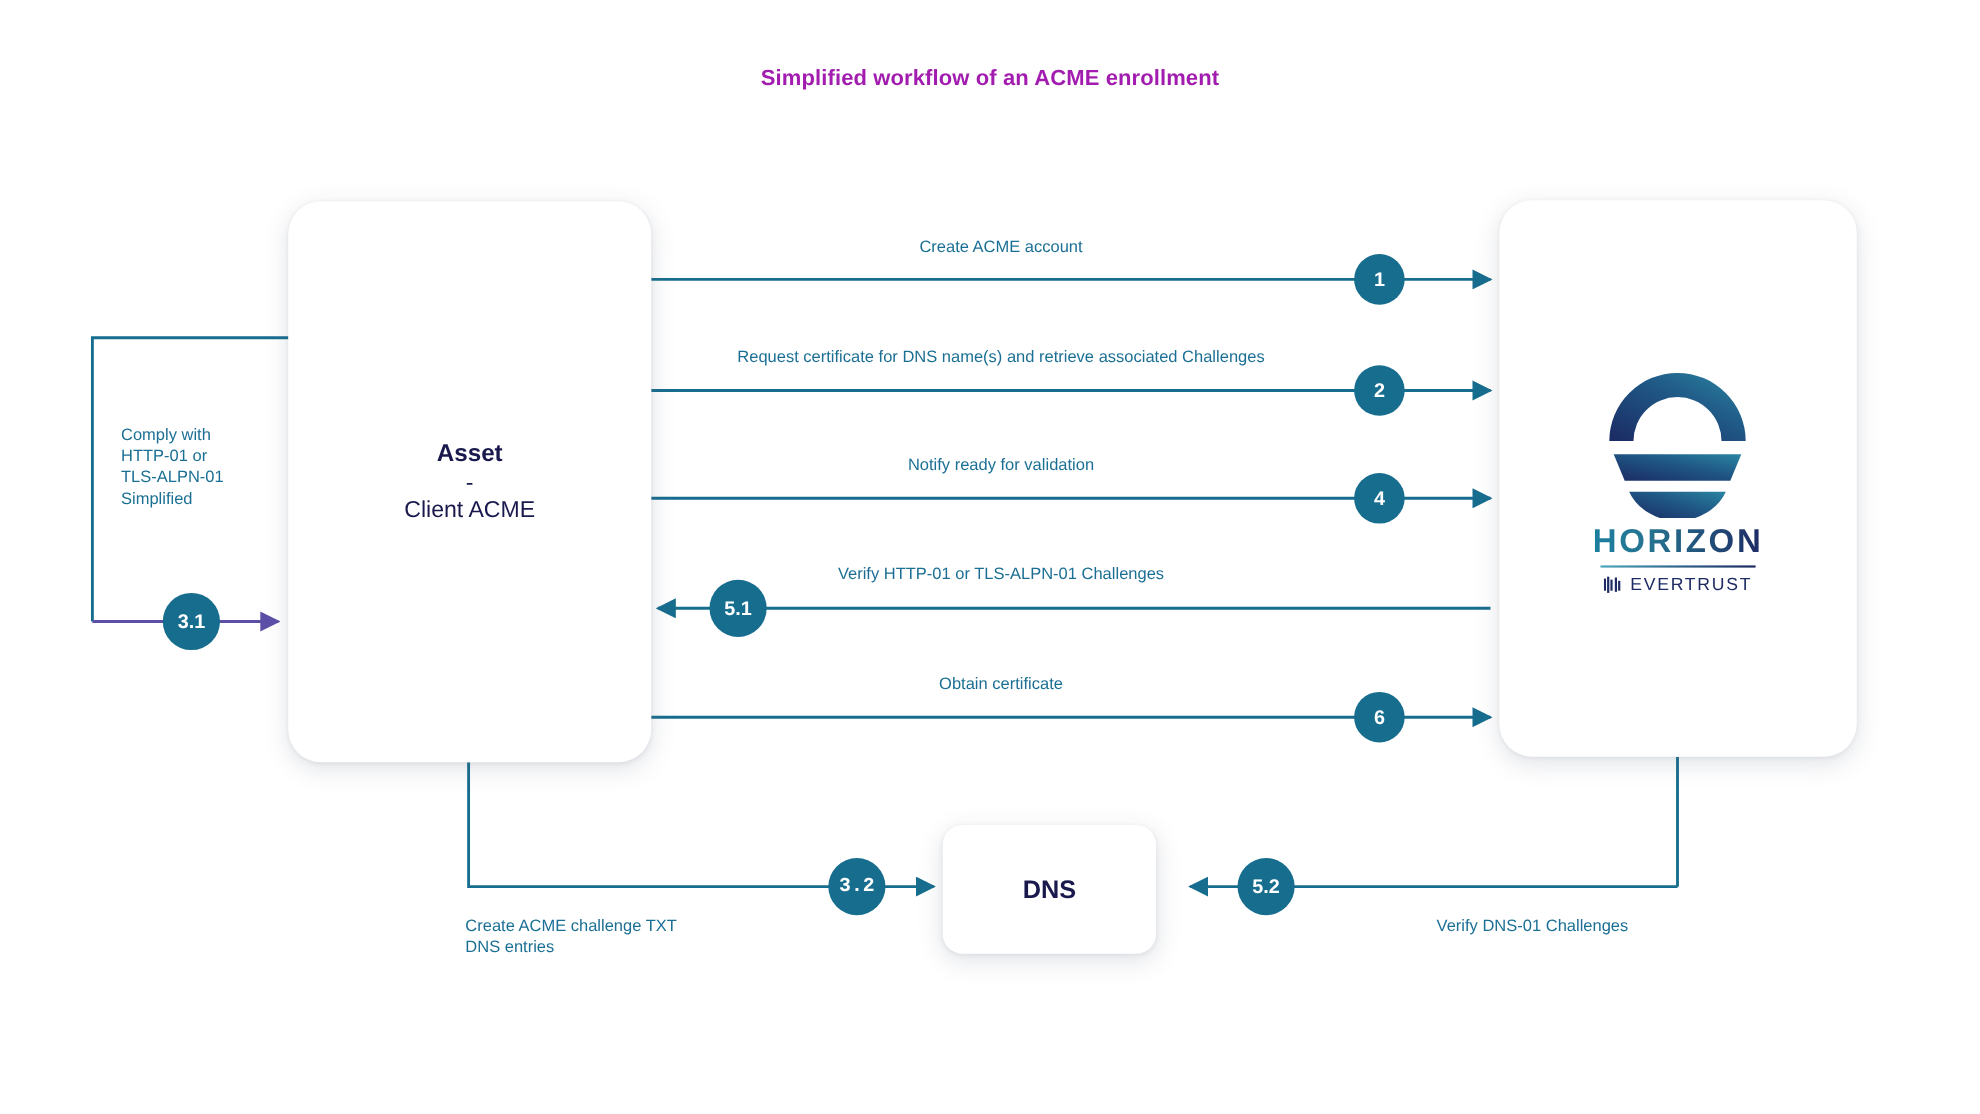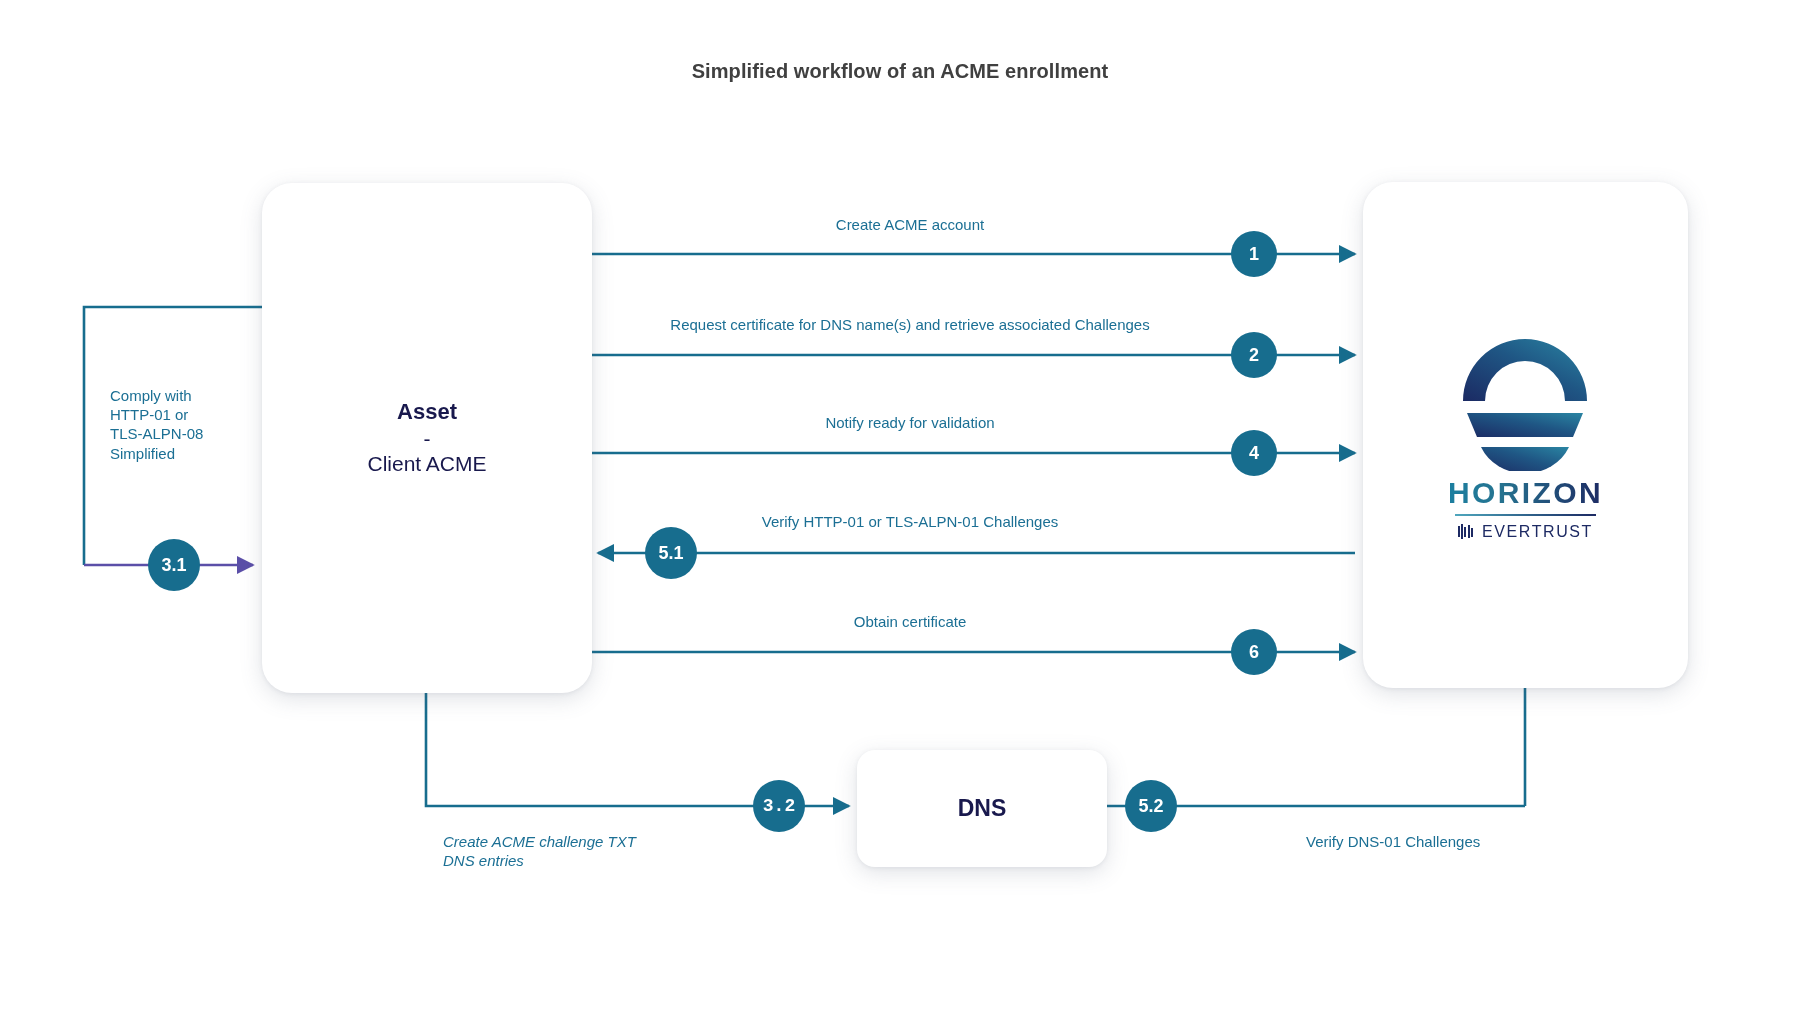--- a/index.html
+++ b/index.html
@@ -22,21 +22,21 @@
 
   
   .diagram-title {
     position: absolute;
     left: 0;
     top: 60px;
     width: 1800px;
     text-align: center;
     font-size: 20px;
     font-weight: bold;
-    color: #404040;
+    color: #a21caf;
     letter-spacing: 0.1px;
   }
 
   
   .node-card {
     position: absolute;
     background: #ffffff;
     border-radius: 30px;
     box-shadow: 0 6px 22px rgba(90, 100, 120, 0.18),
                 0 1px 4px rgba(90, 100, 120, 0.10);
@@ -54,21 +54,21 @@
   }
   #horizon-node {
     left: 1363px;
     top: 182px;
     width: 325px;
     height: 506px;
   }
   #dns-node {
     left: 857px;
     top: 750px;
-    width: 250px;
+    width: 194px;
     height: 117px;
     border-radius: 18px;
   }
 
   .node-title {
     font-size: 22px;
     font-weight: bold;
     color: #19194d;
     line-height: 1.35;
   }
@@ -251,25 +251,25 @@
 
   <div class="edge-label center" style="left:910px; top:413px;">Notify ready for validation</div>
 
   <div class="edge-label center" style="left:910px; top:512px;">Verify HTTP-01 or TLS-ALPN-01 Challenges</div>
 
   <div class="edge-label center" style="left:910px; top:612px;">Obtain certificate</div>
 
   <div class="edge-label wrap" style="left:110px; top:386px; width:160px;">
     <div>Comply with</div>
     <div>HTTP-01 or</div>
-    <div>TLS-ALPN-08</div>
+    <div>TLS-ALPN-01</div>
     <div>Simplified</div>
   </div>
 
-  <div class="edge-label wrap" style="left:443px; top:832px; width:260px;font-style:italic;">
+  <div class="edge-label wrap" style="left:423px; top:832px; width:260px;">
     <div>Create ACME challenge TXT</div>
     <div>DNS entries</div>
   </div>
 
   <div class="edge-label" style="left:1306px; top:832px;">Verify DNS-01 Challenges</div>
 
   <div class="badge sz-lg" style="left:1231px; top:231px;">1</div>
 
   <div class="badge sz-lg" style="left:1231px; top:332px;">2</div>
 

